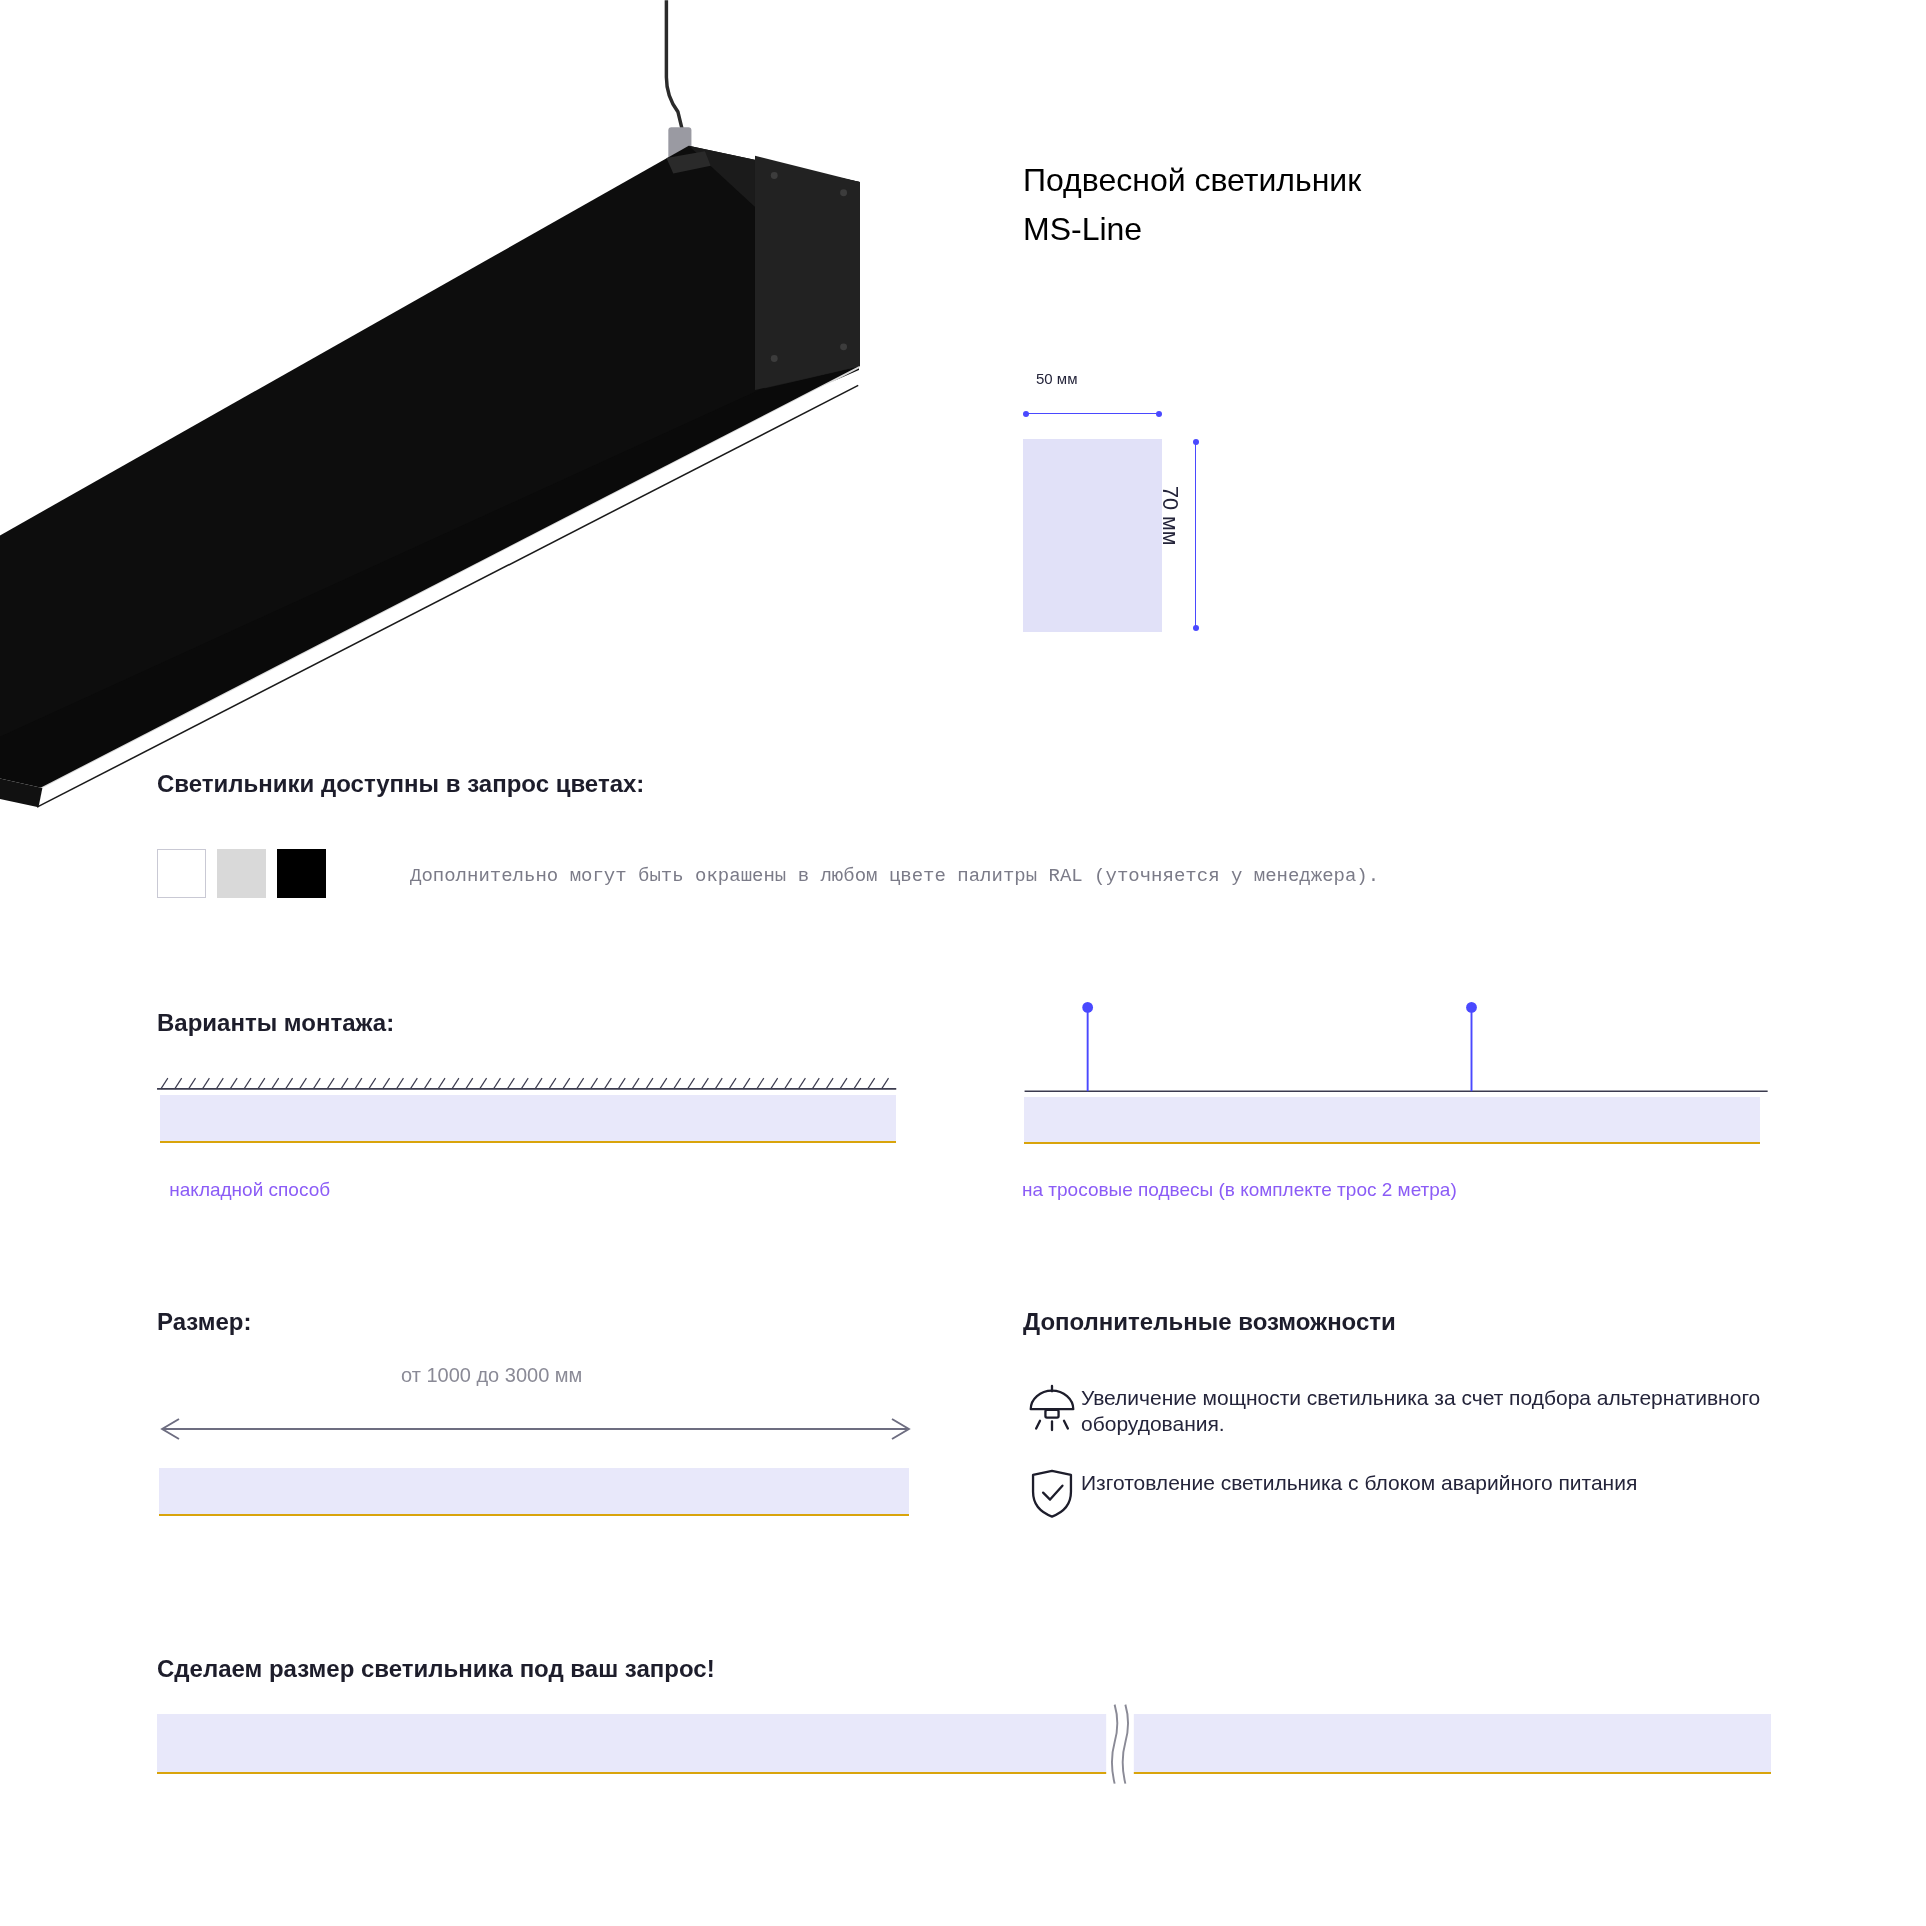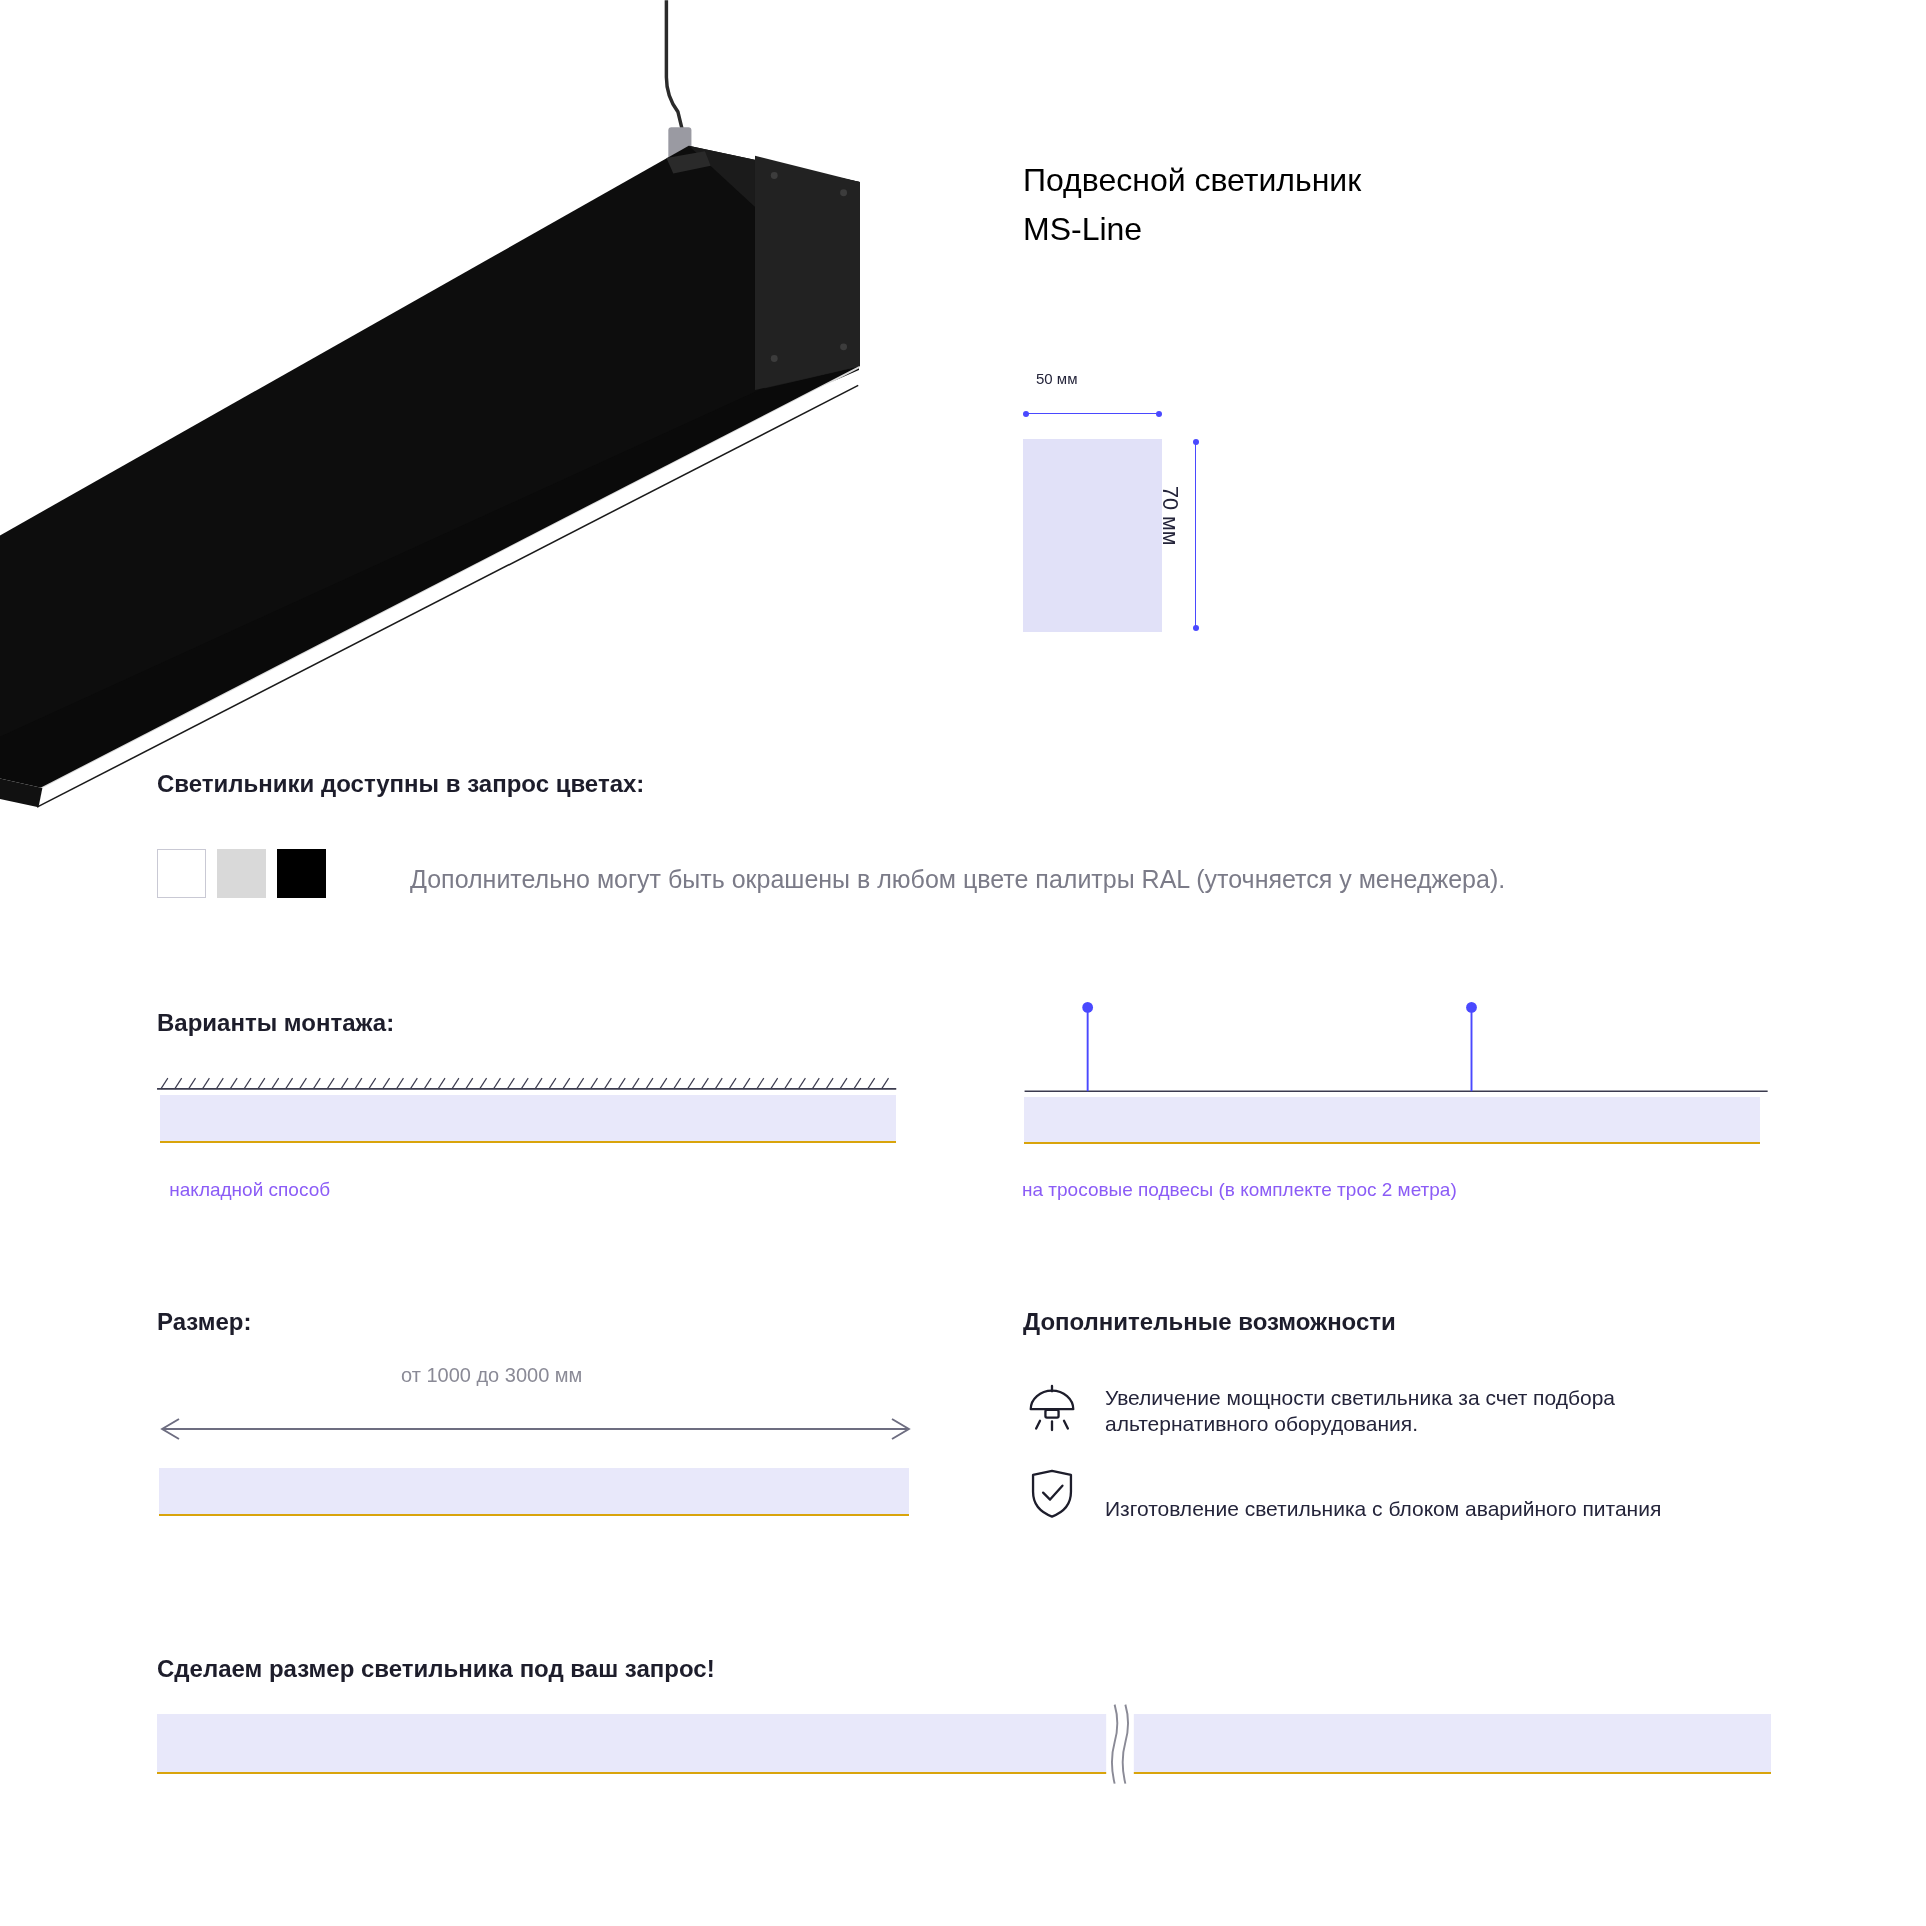--- a/index.html
+++ b/index.html
@@ -138,23 +138,24 @@
     width: 49px;
     height: 49px;
   }
   .swatch.white { background: #ffffff; border: 1.5px solid #c9c9d4; box-sizing: border-box; }
   .swatch.grey  { background: #d9d9d9; }
   .swatch.black { background: #000000; }
   .colors-note {
     position: absolute;
     left: 410px;
     top: 865px;
-    font-size: 25px;
+    font-size: 19px;
     color: #7b7b88;
     white-space: nowrap;
+    font-family: Liberation Mono, monospace;
   }
 
   
   .mount-heading { left: 157px; top: 1009px; }
 
   .mount-a {
     position: absolute;
     left: 157px;
     top: 1075px;
     width: 747px;
@@ -200,22 +201,21 @@
   
   .extras-heading { left: 1023px; top: 1308px; }
   .extras-list {
     position: absolute;
     left: 1023px;
     top: 1379px;
     width: 740px;
   }
   .extra-item {
     display: flex;
-    align-items: flex-end;
-    gap: 24px;
+    align-items: flex-start;
     margin-bottom: 27px;
   }
   .extra-icon {
     width: 58px;
     height: 58px;
     flex: 0 0 58px;
     display: flex;
     align-items: center;
     justify-content: center;
   }

